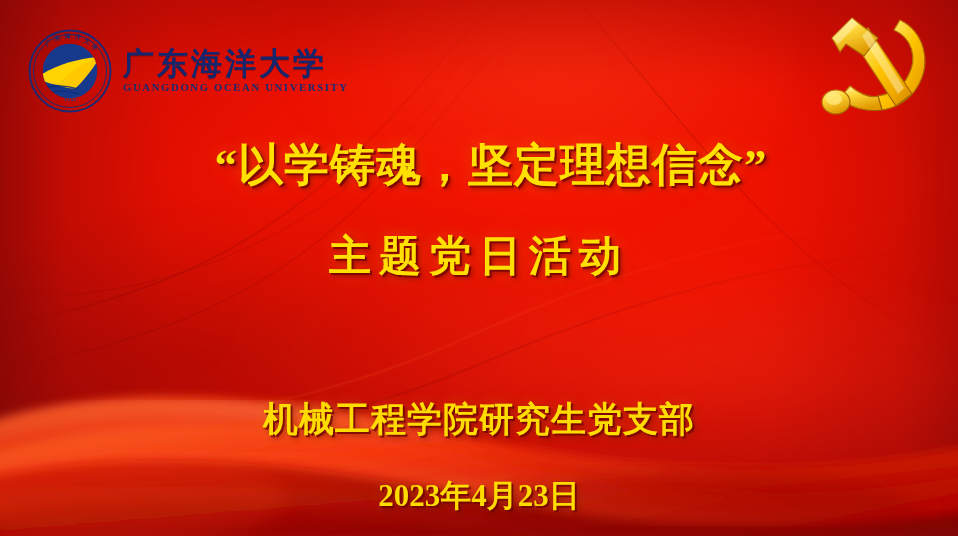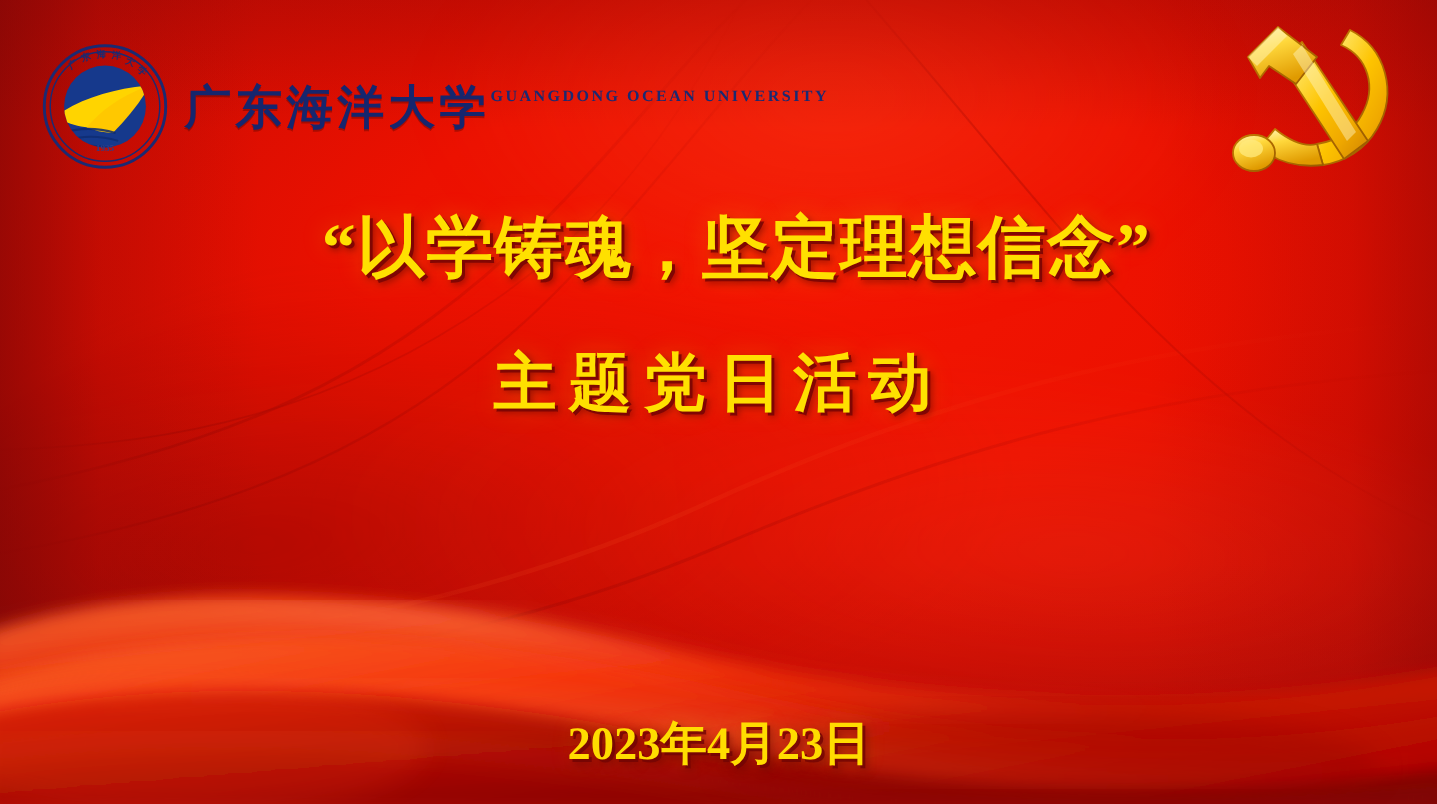--- a/index.html
+++ b/index.html
@@ -81,21 +81,21 @@
 
   
   .uni-logo {
     position: absolute;
     left: 26px; top: 27px;
     display: flex;
     align-items: center;
     gap: 9px;
   }
   .uni-emblem { width: 88px; height: 88px; display: block; }
-  .uni-word { display: flex; flex-direction: row; line-height: 1; }
+  .uni-word { display: flex; flex-direction: column; line-height: 1; }
   .uni-word-cn {
     font-size: 31px;
     font-weight: 700;
     color: #16266e;
     letter-spacing: 3px;
     font-family: "Liberation Serif", "DejaVu Serif", serif;
     text-shadow: 0 1px 0 rgba(0,0,0,0.25);
     white-space: nowrap;
   }
   .uni-word-en {
@@ -165,21 +165,21 @@
       3px 3px 6px rgba(80,2,2,0.50),
       0 0 14px rgba(255,180,0,0.28);
     white-space: nowrap;
   }
   .org-name {
     font-size: 35px;
     letter-spacing: 1px;
     line-height: 1.2;
   }
   .event-date {
-    margin-top: 12px;
+    margin-top: 36px;
     font-size: 31px;
     letter-spacing: 0px;
     line-height: 1.2;
   }
 </style>
 </head>
 <body>
 
 <div id="slide">
 
@@ -326,16 +326,17 @@
 
     <path d="M54,28 L60,22 L96,80 L90,86 Z" fill="#fff6c6" opacity="0.45"></path>
   </svg>
 
   <div class="titles">
     <div class="title-main">“以学铸魂，坚定理想信念”</div>
     <div class="title-sub">主题党日活动</div>
   </div>
 
   <div class="footer">
+    <div class="org-name">机械工程学院研究生党支部</div>
     <div class="event-date">2023年4月23日</div>
   </div>
 
 </div>
 
 </body></html>

